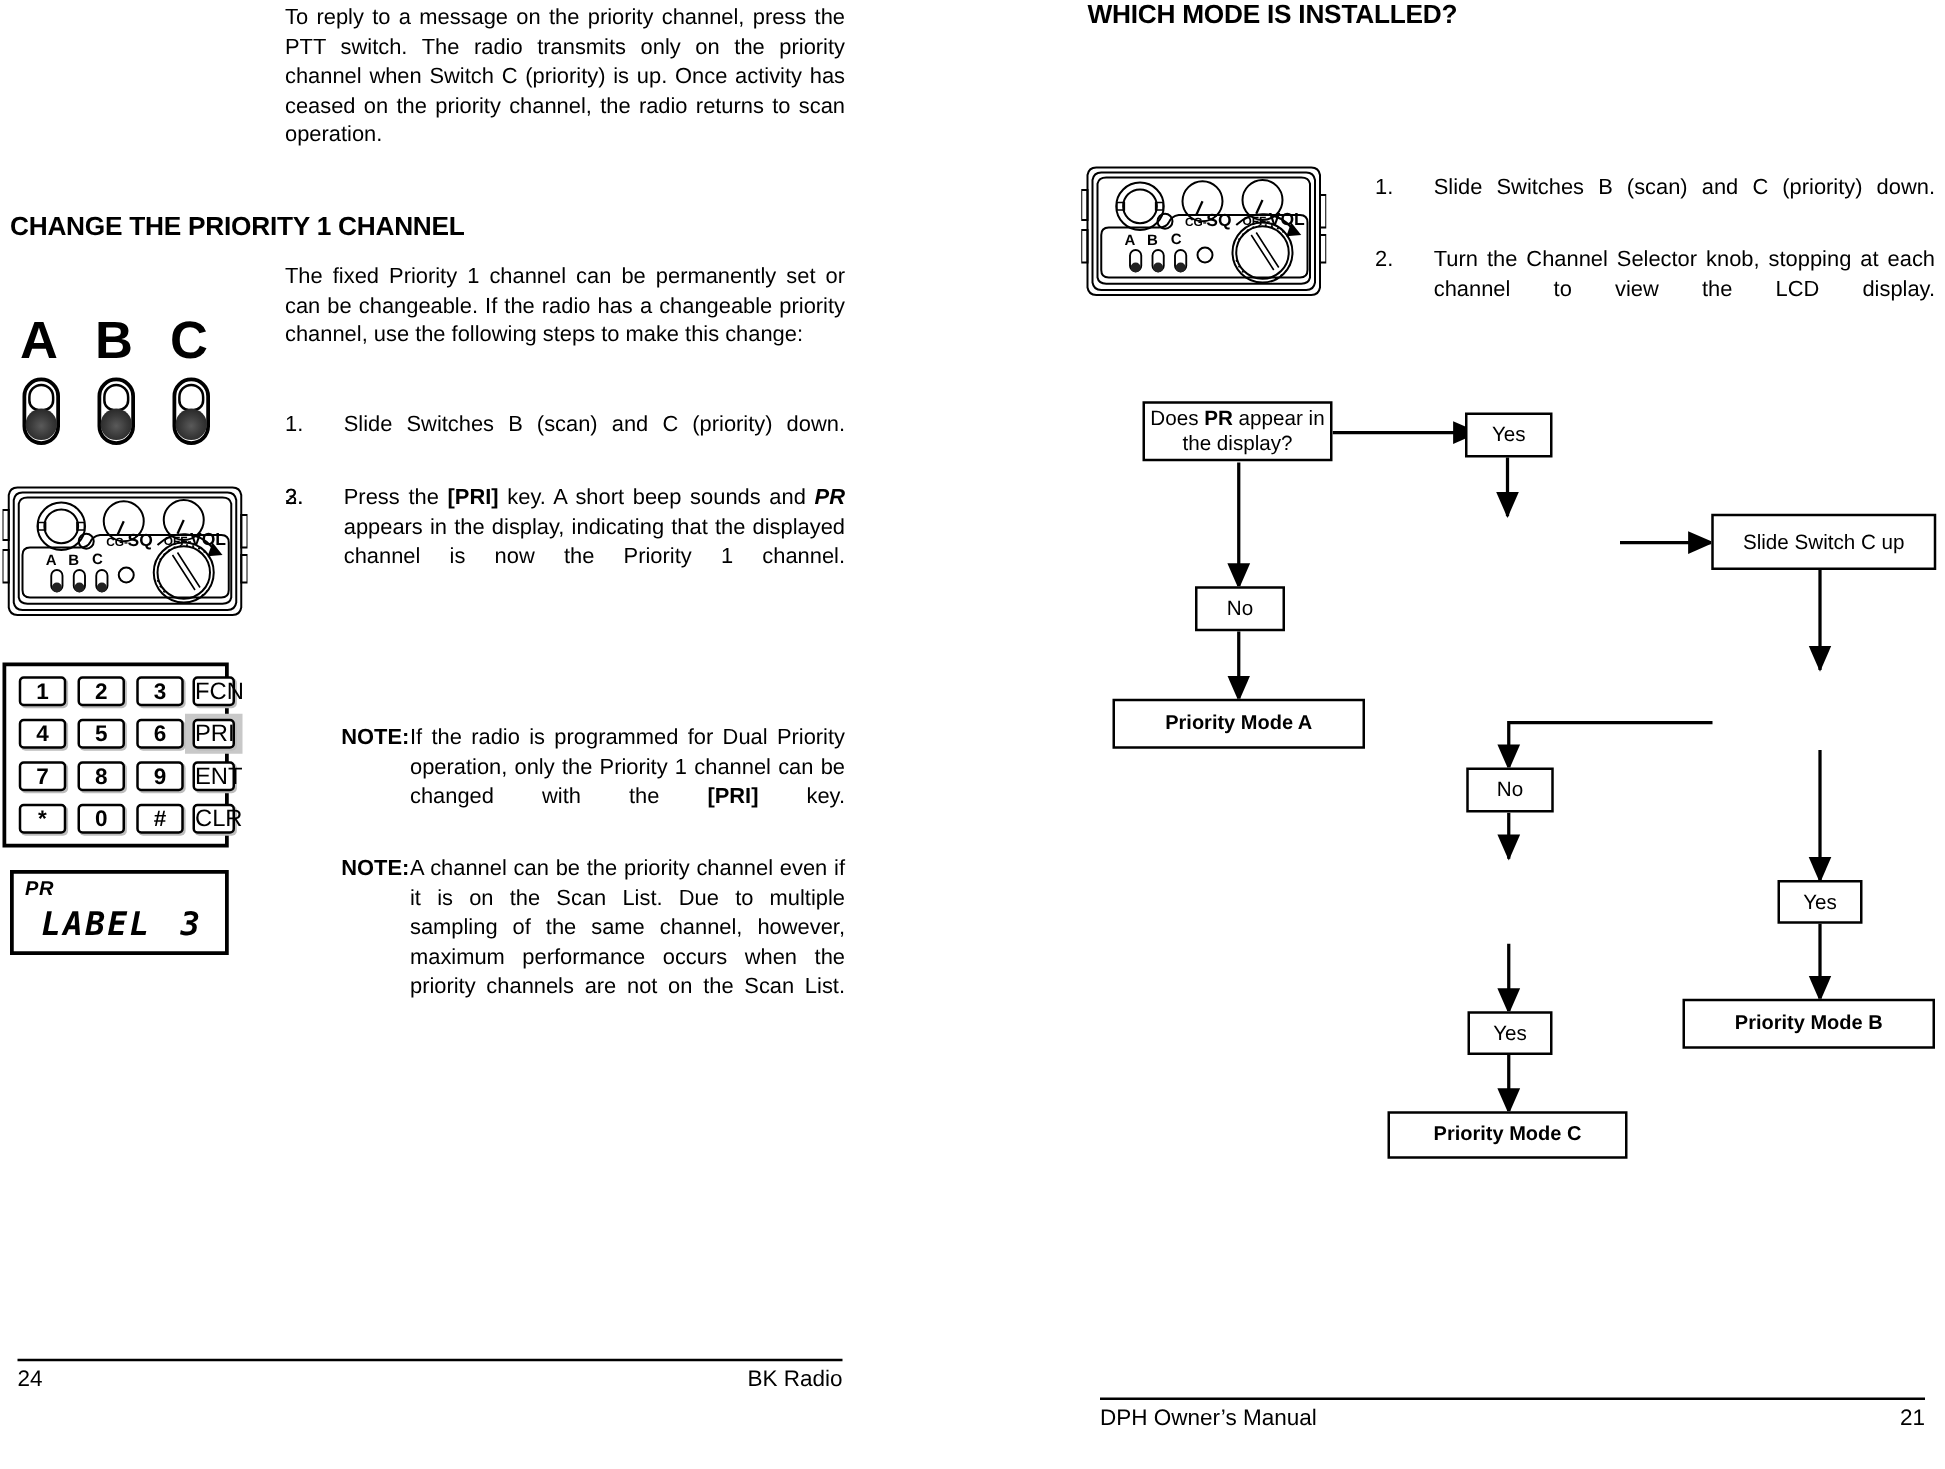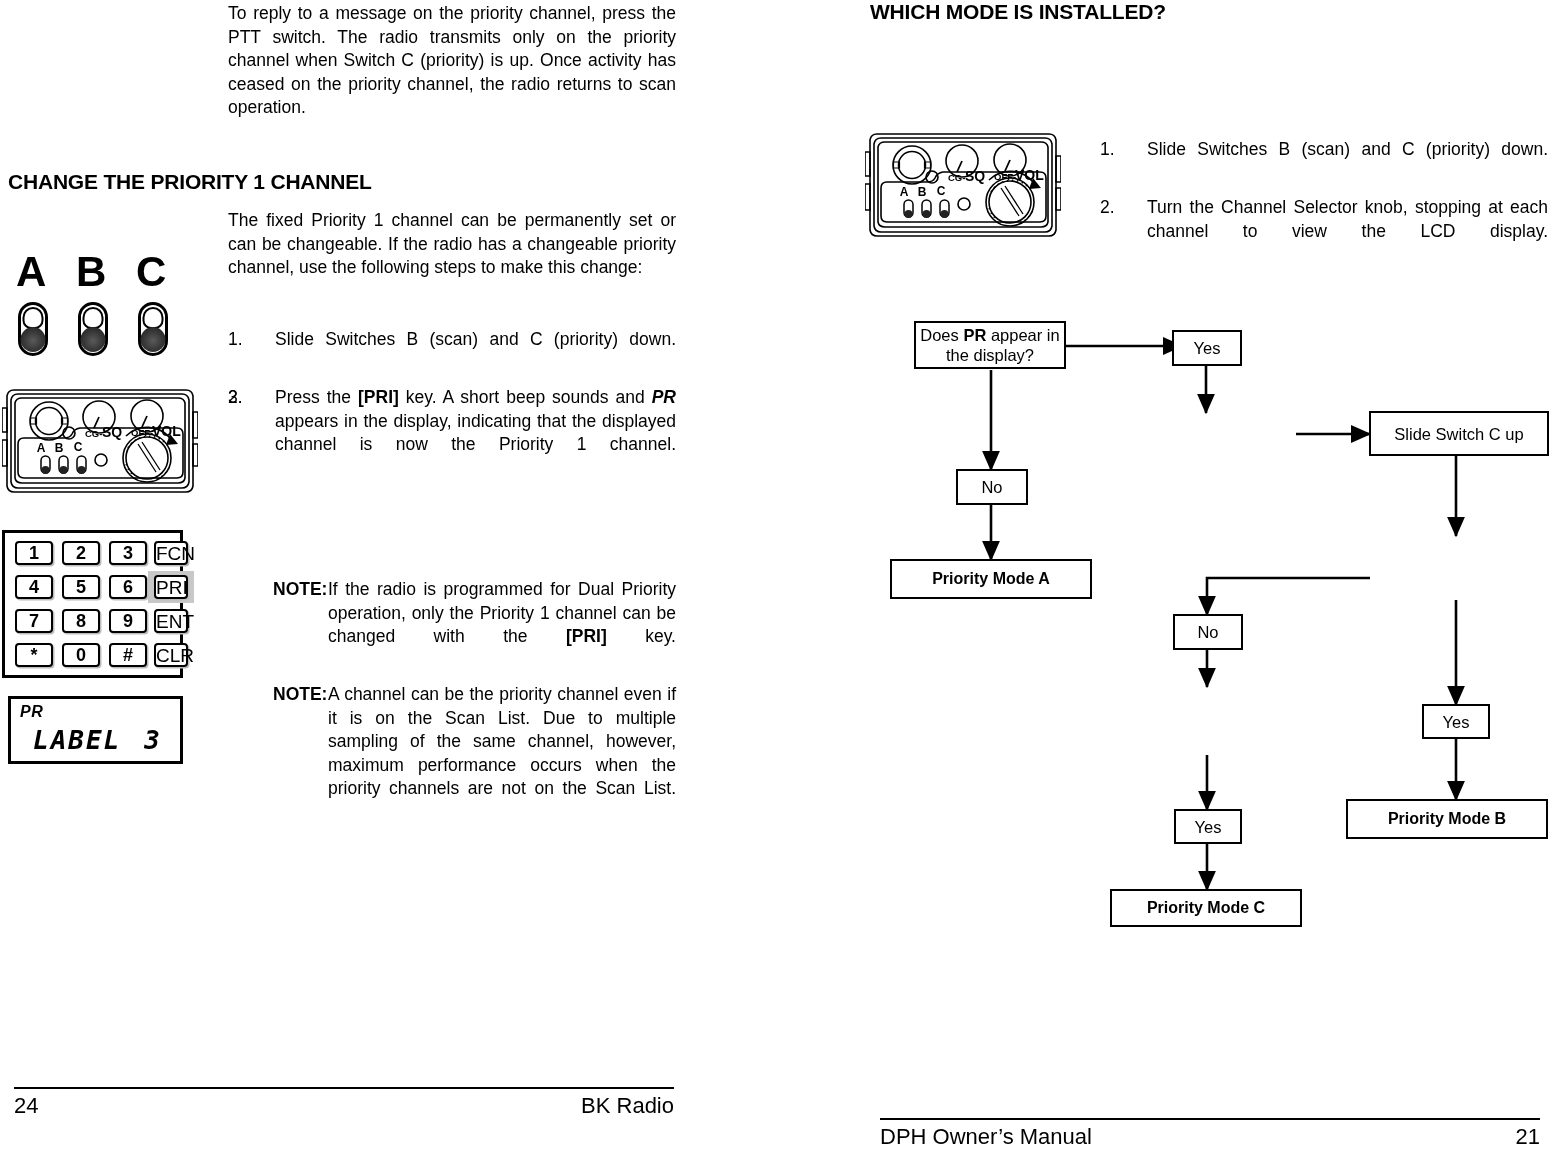--- a/index.html
+++ b/index.html
@@ -87,21 +87,21 @@
   }
   .footer .rule {
     position: absolute;
     top: 0; left: 0;
     height: 2px;
     background: #000;
   }
   .footer .fl, .footer .fr {
     position: absolute;
     top: 6px;
-    font-size: 22px;
+    font-size: 18px;
   }
   .footer .fl { left: 0; }
   .footer .fr { right: 0; }
 
   
   .abc-fig { position: absolute; }
   .abc-letter {
     position: absolute;
     font-size: 42px;
     font-weight: bold;

